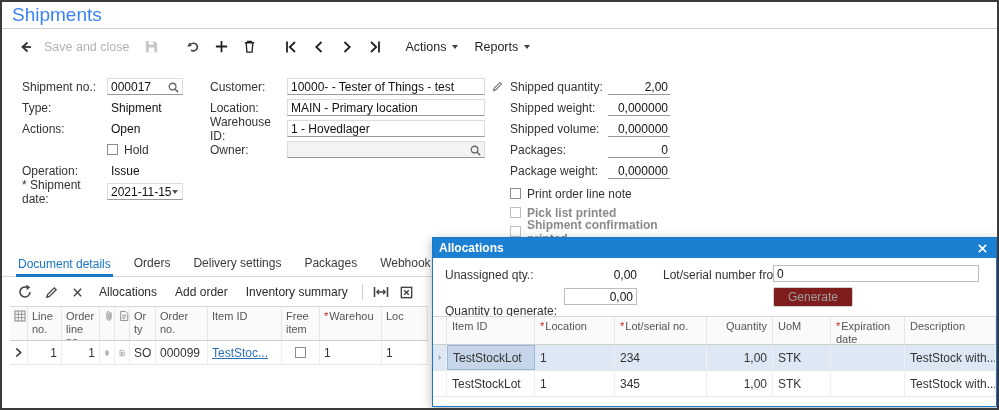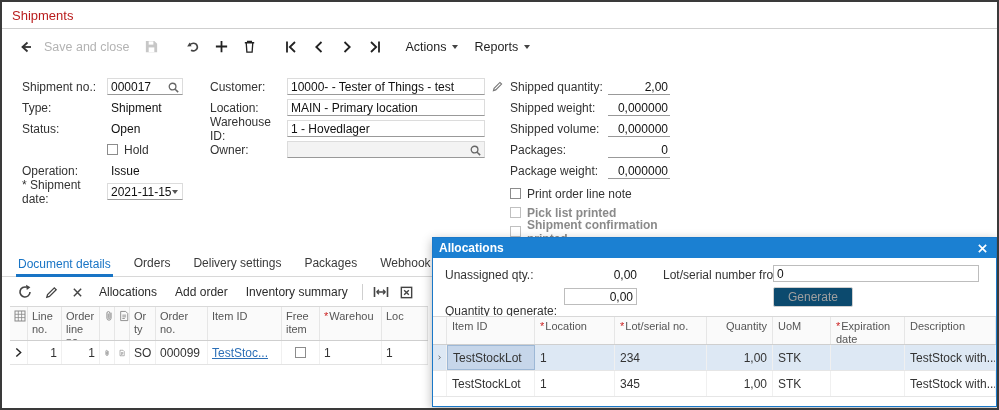--- a/index.html
+++ b/index.html
@@ -3,21 +3,21 @@
 <meta charset="utf-8">
 <style>
   * { margin:0; padding:0; box-sizing:border-box; }
   body { background:#e9e9e9; font-family:"Liberation Sans", sans-serif; }
   .app { position:relative; width:999px; height:410px; background:#fff; border:2px solid #3a3a3a;
          font-family:"Liberation Sans", sans-serif; font-size:12px; color:#333; overflow:hidden; }
 
   
   .titlebar { position:absolute; left:0; top:0; right:0; height:27px; background:#fff;
               border-bottom:1px solid #cfcfcf; display:flex; align-items:center; padding-left:10px; }
-  .title { font-size:13px; color:#b91c1c; }
+  .title { font-size:19px; color:#3b82f6; }
 
   
   .toolbar { position:absolute; left:0; top:28px; right:0; height:33px; display:flex; align-items:center; padding-left:10px; }
   .tbtn { width:28px; height:26px; border:none; background:transparent; display:flex; align-items:center; justify-content:center; cursor:pointer; }
   .tlabel { color:#b3b3b3; font-size:12.5px; margin:0 8px 0 4px; cursor:default; }
   .sp { width:14px; }
   .tmenu { display:flex; align-items:center; gap:6px; margin-left:16px; font-size:12.5px; color:#1f1f1f; cursor:pointer; }
   .caret { width:0; height:0; border-left:3.5px solid transparent; border-right:3.5px solid transparent; border-top:4.5px solid #444; }
 
   
@@ -77,21 +77,21 @@
            border:1px solid #1a78c8; box-shadow:0 3px 10px rgba(0,0,0,.3); z-index:10; }
   .mhead { height:20px; background:#1b80d2; display:flex; align-items:center; justify-content:space-between; padding:0 6px; cursor:move; }
   .mtitle { font-size:12px; font-weight:bold; color:#fff; }
   .mclose { background:transparent; border:none; display:flex; cursor:pointer; padding:2px; }
   .mbody { position:relative; height:148px; }
   .mlabel { position:absolute; font-size:12px; color:#333; }
   .uval { position:absolute; left:118px; top:10px; width:86px; text-align:right; color:#111; }
   .minput { position:absolute; height:17px; border:1px solid #bdbdbd; font:12px "Liberation Sans", sans-serif; padding:0 3px; color:#111; }
   .i-lot { left:340px; top:7px; width:206px; }
   .i-qty { left:131px; top:30px; width:73px; text-align:right; }
-  .generate { position:absolute; left:340px; top:29px; width:80px; height:20px; background:#0c4a6e;
+  .generate { position:absolute; left:340px; top:29px; width:80px; height:20px; background:#7f1d1d;
               border:1px solid #cfcfcf; color:#9f9f9f; font:12px "Liberation Sans", sans-serif; border-radius:2px; }
   .mgrid { position:absolute; left:0; top:58px; right:0; }
   .mghead { display:flex; height:29px; background:#fafafa; border-top:1px solid #d8d8d8; border-bottom:1px solid #cfcfcf; }
   .mgh { font-size:11px; color:#555; padding:3px 5px; border-right:1px solid #e6e6e6; line-height:1.15; overflow:hidden; }
   .mrow { display:flex; height:26px; border-bottom:1px solid #e6e6e6; }
   .mc { padding:0 5px; display:flex; align-items:center; font-size:12px; border-right:1px solid #f0f0f0; overflow:hidden; white-space:nowrap; }
   .mrow.selected { background:#dde8f4; }
   .mrow.selected .mc.active-cell { background:#c6d6ea; border:1px solid #9db8d6; }
   .mw-sel{width:14px}.mw-item{width:88px}.mw-loc{width:80px}.mw-lot{width:92px}
   .mw-qty{width:66px}.mw-uom{width:58px}.mw-exp{width:74px}.mw-desc{flex:1}
@@ -181,21 +181,21 @@
               <path d="M8.8 8.8 L12 12" stroke="#666" stroke-width="1.6"></path>
             </svg>
         </span>
       </div>
     </div>
     <div class="frow">
       <label>Type:</label>
       <span class="ptext">Shipment</span>
     </div>
     <div class="frow">
-      <label>Status:</label>
+      <label>Actions:</label>
       <span class="ptext">Open</span>
     </div>
     <div class="frow">
       <label></label>
       <span class="crow">
         <span class="checkbox"></span>
         <label>Hold</label>
       </span>
     </div>
     <div class="frow">

